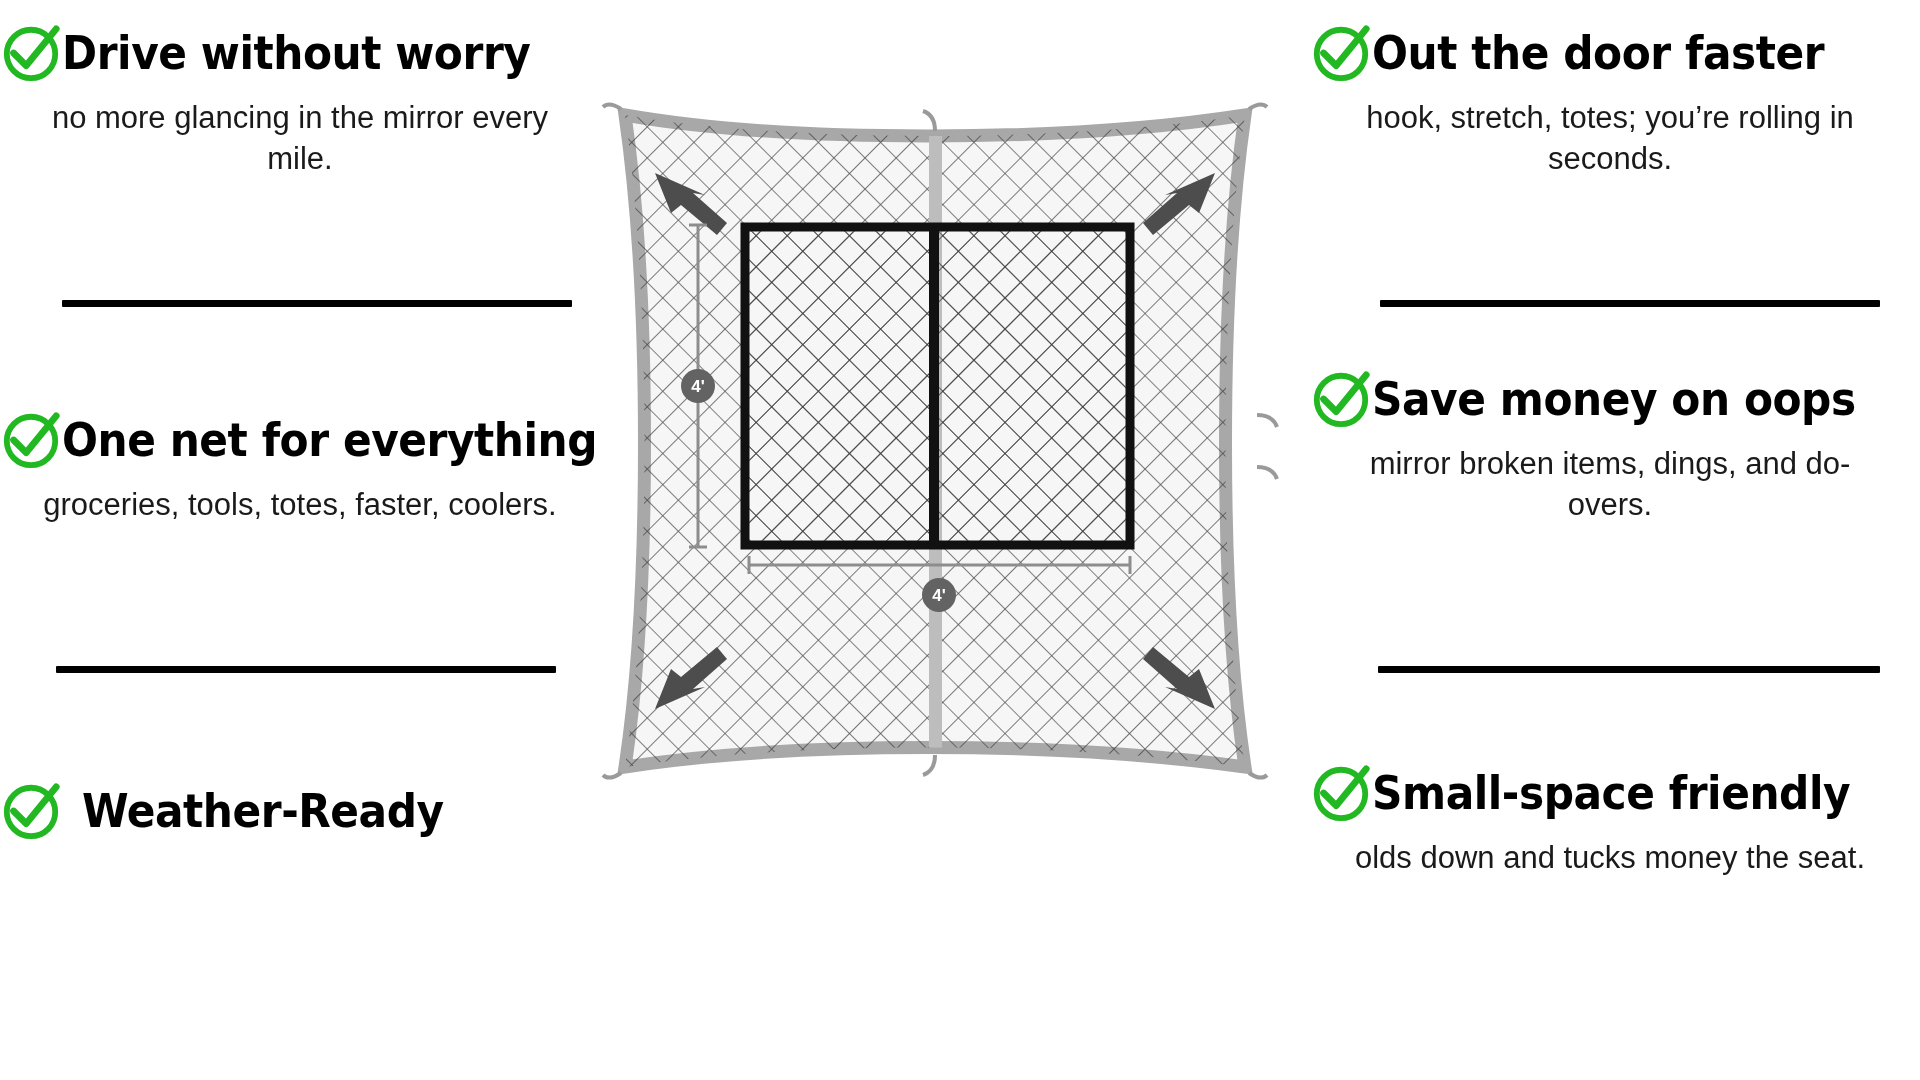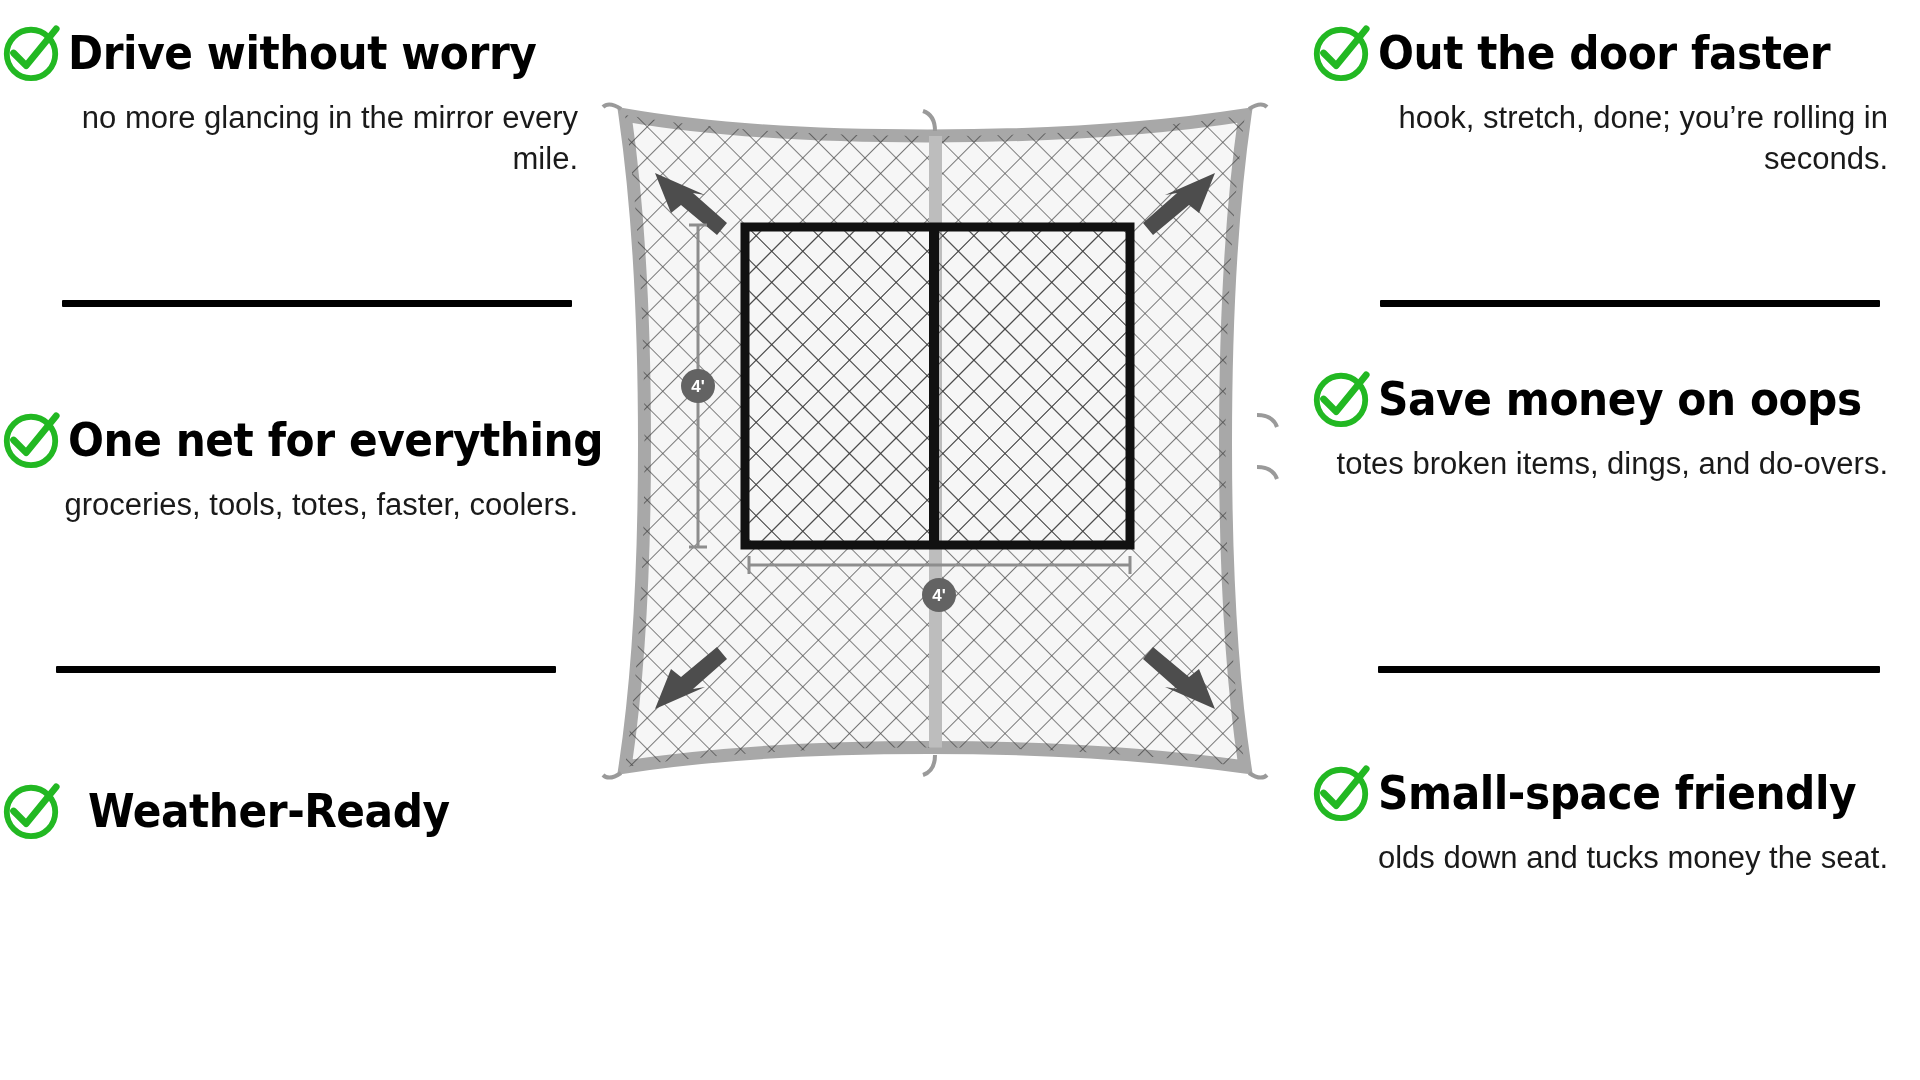--- a/index.html
+++ b/index.html
@@ -24,21 +24,21 @@
 
   .feature {
     position: absolute;
     width: 600px;
     box-sizing: border-box;
   }
 
   .feature-head {
     display: flex;
     align-items: center;
-    gap: 6px;
+    gap: 0;
     white-space: nowrap;
   }
 
   .check-icon {
     flex: 0 0 auto;
     width: 62px;
     height: 62px;
     display: block;
   }
 
@@ -51,21 +51,21 @@
     line-height: 1;
     transform: scaleX(0.92);
     transform-origin: left center;
   }
 
   .feature-body {
     font-family: "Liberation Sans", sans-serif;
     font-size: 31px;
     color: #1a1a1a;
     line-height: 1.32;
-    text-align: right;
+    text-align: center;
     margin-top: 14px;
     padding: 0 22px;
   }
 
   .divider {
     position: absolute;
     height: 7px;
     background: #000000;
     border-radius: 1px;
   }
@@ -145,34 +145,34 @@
   </div>
 
   <div class="feature" id="f4">
     <div class="feature-head">
       <svg class="check-icon" viewBox="0 0 64 64">
         <circle cx="32" cy="33" r="25" fill="none" stroke="#22b822" stroke-width="6"></circle>
         <path d="M14 32 L27 45 L58 7" fill="none" stroke="#22b822" stroke-width="7" stroke-linecap="round" stroke-linejoin="round"></path>
       </svg>
       <span class="feature-title">Out the door faster</span>
     </div>
-    <div class="feature-body">hook, stretch, done; you’re rolling in seconds.</div>
+    <div class="feature-body">hook, stretch, totes; you’re rolling in seconds.</div>
   </div>
 
   <div class="divider" id="d3"></div>
 
   <div class="feature" id="f5">
     <div class="feature-head">
       <svg class="check-icon" viewBox="0 0 64 64">
         <circle cx="32" cy="33" r="25" fill="none" stroke="#22b822" stroke-width="6"></circle>
         <path d="M14 32 L27 45 L58 7" fill="none" stroke="#22b822" stroke-width="7" stroke-linecap="round" stroke-linejoin="round"></path>
       </svg>
       <span class="feature-title">Save money on oops</span>
     </div>
-    <div class="feature-body">totes broken items, dings, and do-overs.</div>
+    <div class="feature-body">mirror broken items, dings, and do-overs.</div>
   </div>
 
   <div class="divider" id="d4"></div>
 
   <div class="feature" id="f6">
     <div class="feature-head">
       <svg class="check-icon" viewBox="0 0 64 64">
         <circle cx="32" cy="33" r="25" fill="none" stroke="#22b822" stroke-width="6"></circle>
         <path d="M14 32 L27 45 L58 7" fill="none" stroke="#22b822" stroke-width="7" stroke-linecap="round" stroke-linejoin="round"></path>
       </svg>

